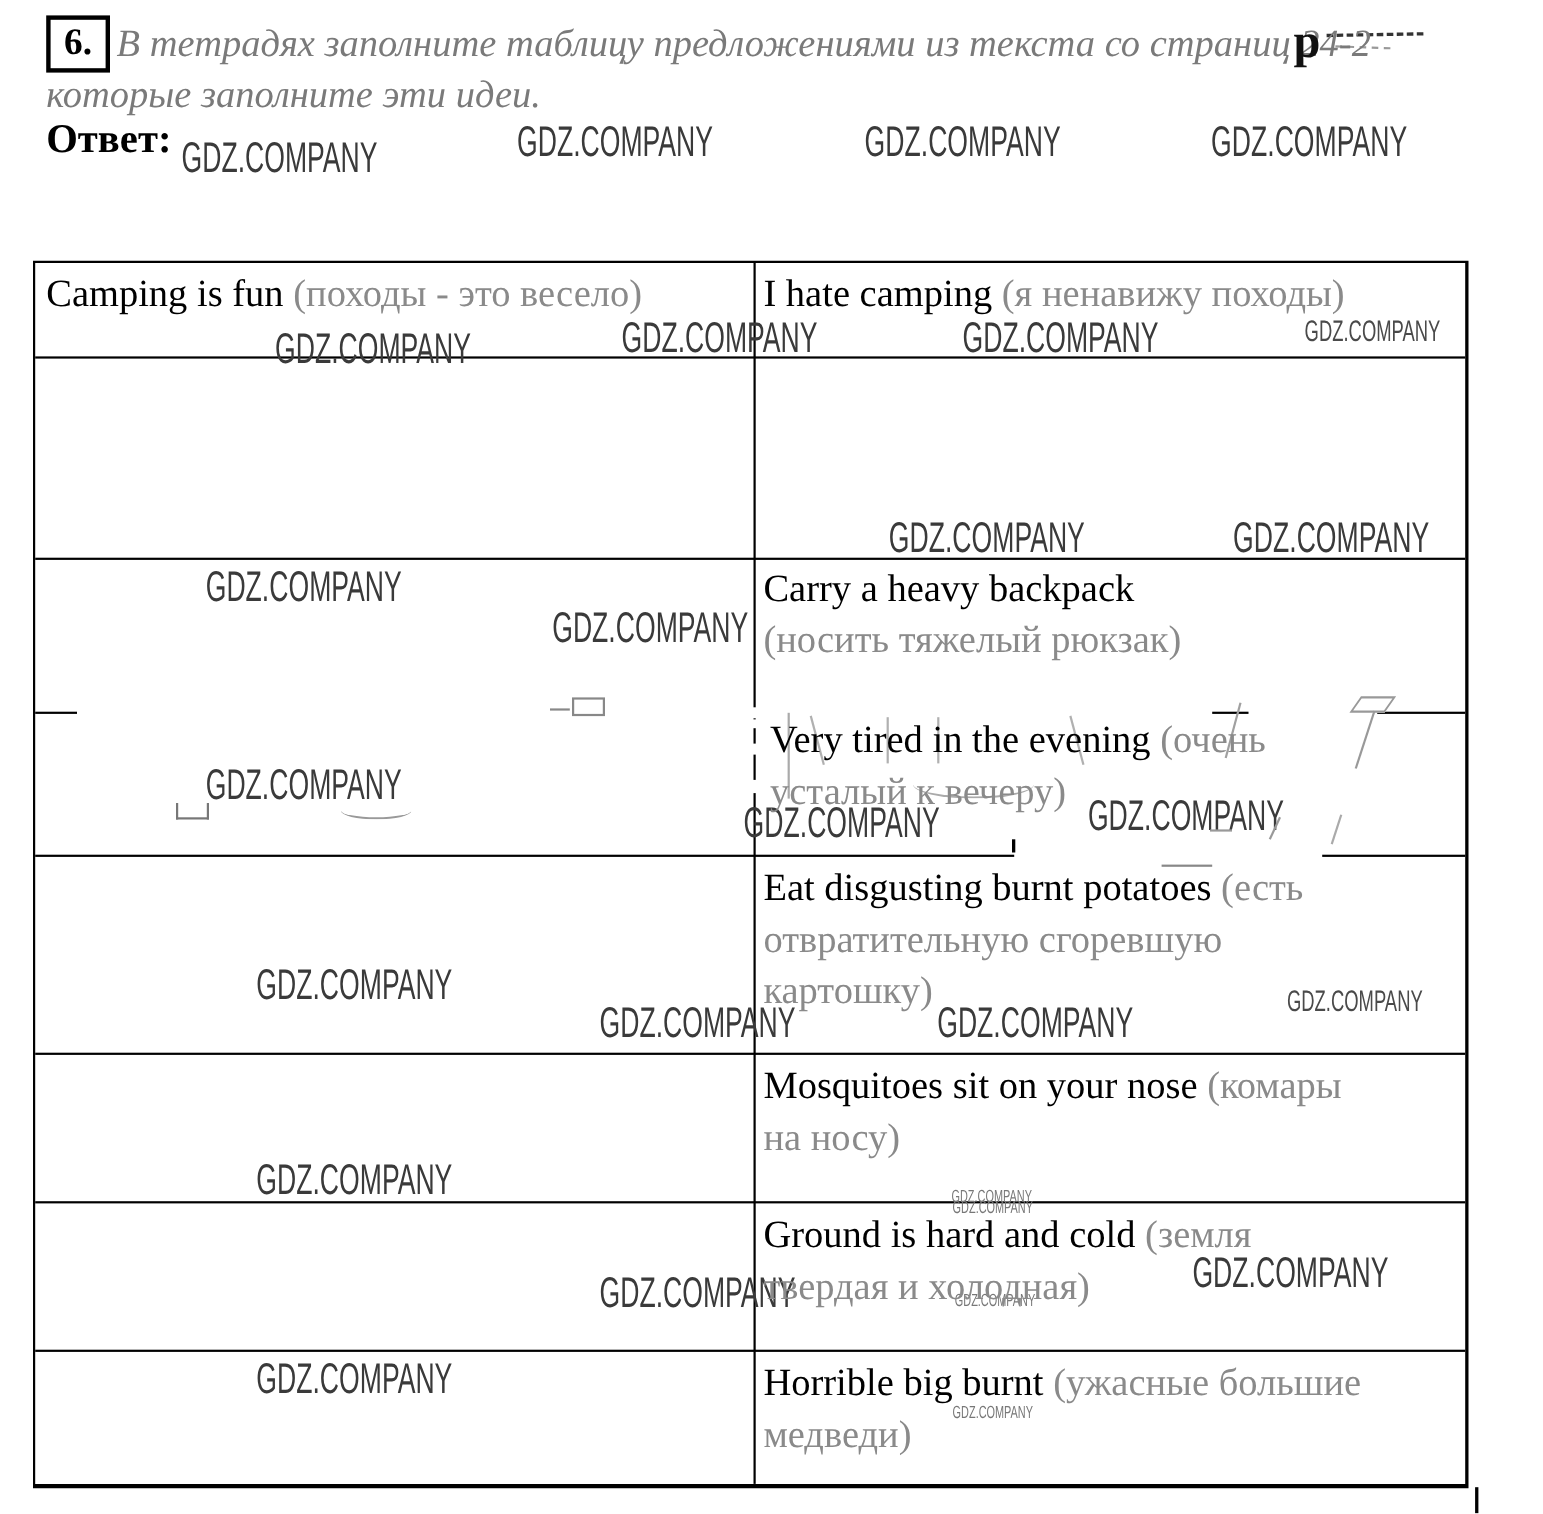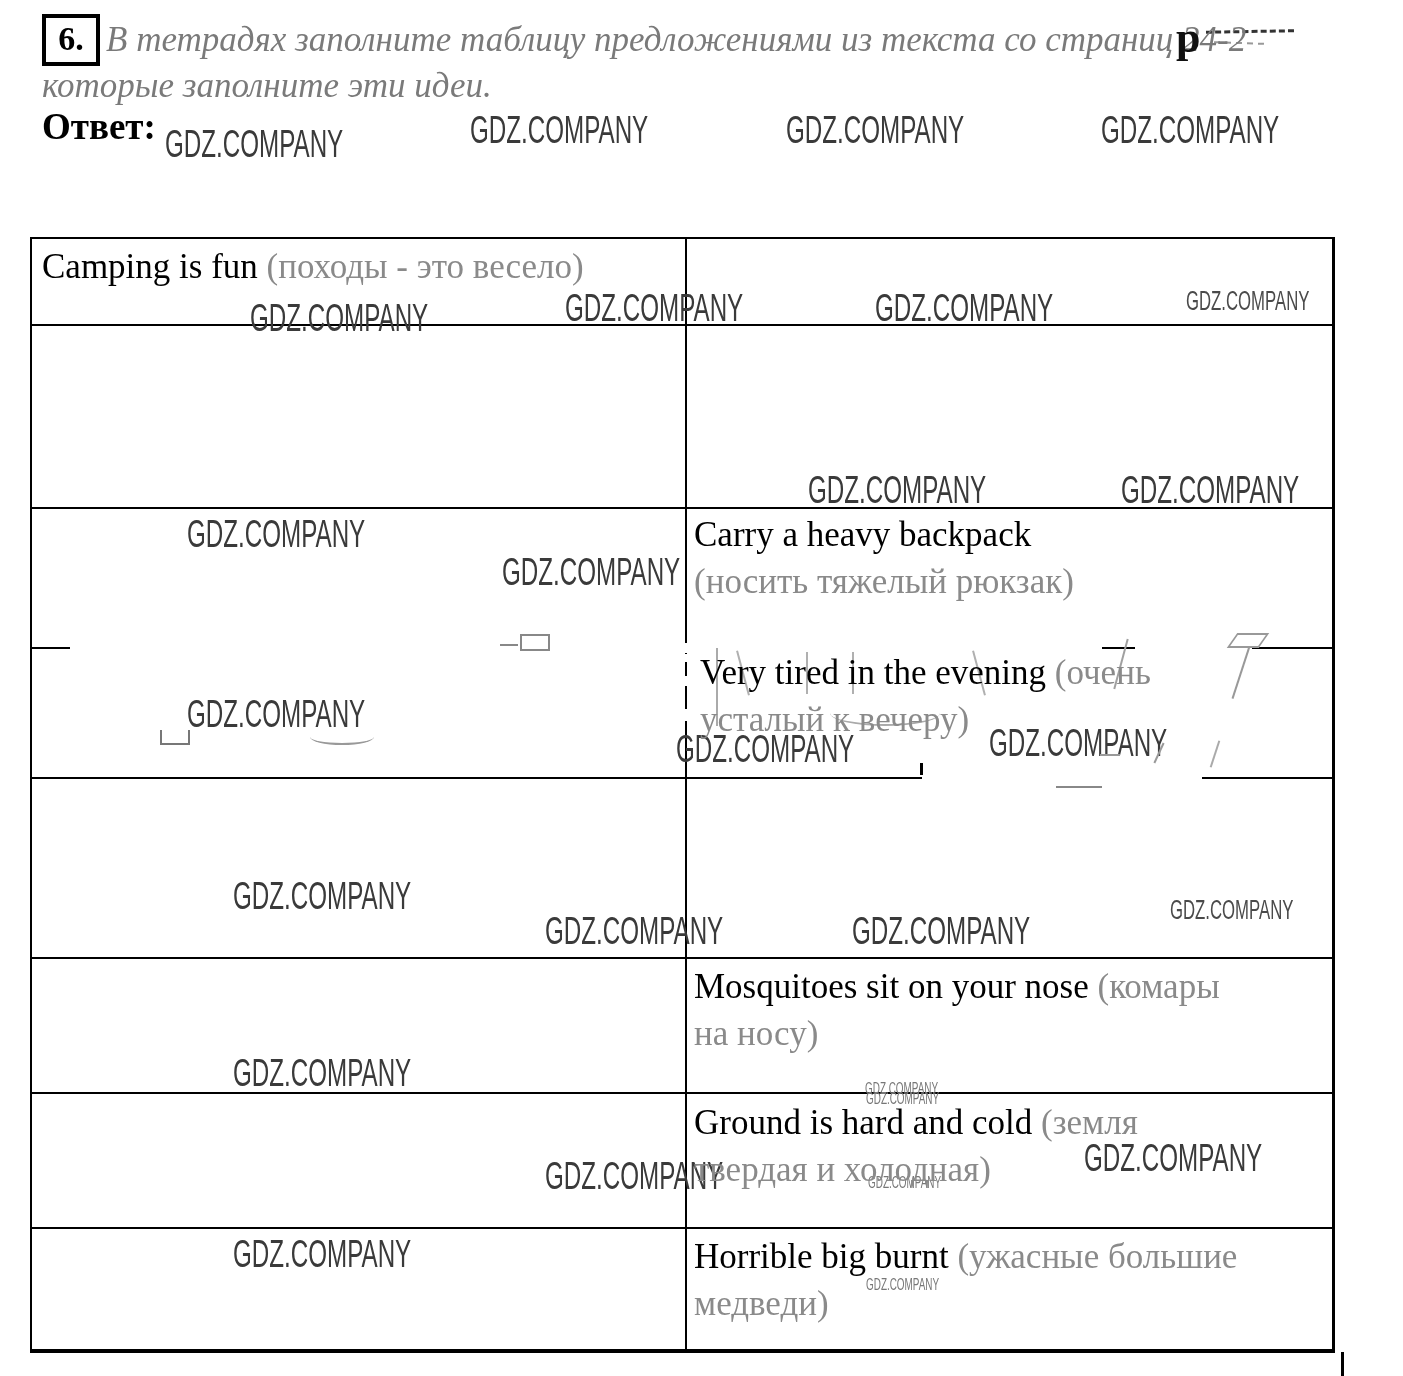--- a/index.html
+++ b/index.html
@@ -110,32 +110,40 @@
     <div class="eraser" style="left:652px;top:437px;width:6px;height:10px;"></div>
     <div class="eraser" style="left:652px;top:470px;width:6px;height:12px;"></div>
 
     <div class="frag" style="left:888px;top:524px;width:3px;height:12px;"></div>
   </div>
 
   <div class="cell" style="left:42px;top:243px;width:630px;">
     <span class="en">Camping is fun</span>
     <span class="ru">(походы - это весело)</span>
   </div>
+  <div class="cell" style="left:694px;top:243px;width:620px;">
+    <span class="en">I hate camping</span>
+    <span class="ru">(я ненавижу походы)</span>
+  </div>
 
 
   <div class="cell" style="left:700px;top:649px;width:520px;">
     <span class="en">Very tired in the evening</span>
     <span class="ru">(очень усталый к вечеру)</span>
   </div>
 
   <div class="cell" style="left:694px;top:511px;width:430px;">
     <span class="en">Carry a heavy backpack</span>
     <span class="ru">(носить тяжелый рюкзак)</span>
   </div>
 
+  <div class="cell" style="left:694px;top:783px;width:566px;">
+    <span class="en">Eat disgusting burnt potatoes</span>
+    <span class="ru">(есть отвратительную сгоревшую картошку)</span>
+  </div>
 
   <div class="cell" style="left:694px;top:1099px;width:500px;">
     <span class="en">Ground is hard and cold</span>
     <span class="ru">(земля твердая и холодная)</span>
   </div>
 
   <div class="cell" style="left:694px;top:963px;width:566px;">
     <span class="en">Mosquitoes sit on your nose</span>
     <span class="ru">(комары на носу)</span>
   </div>

